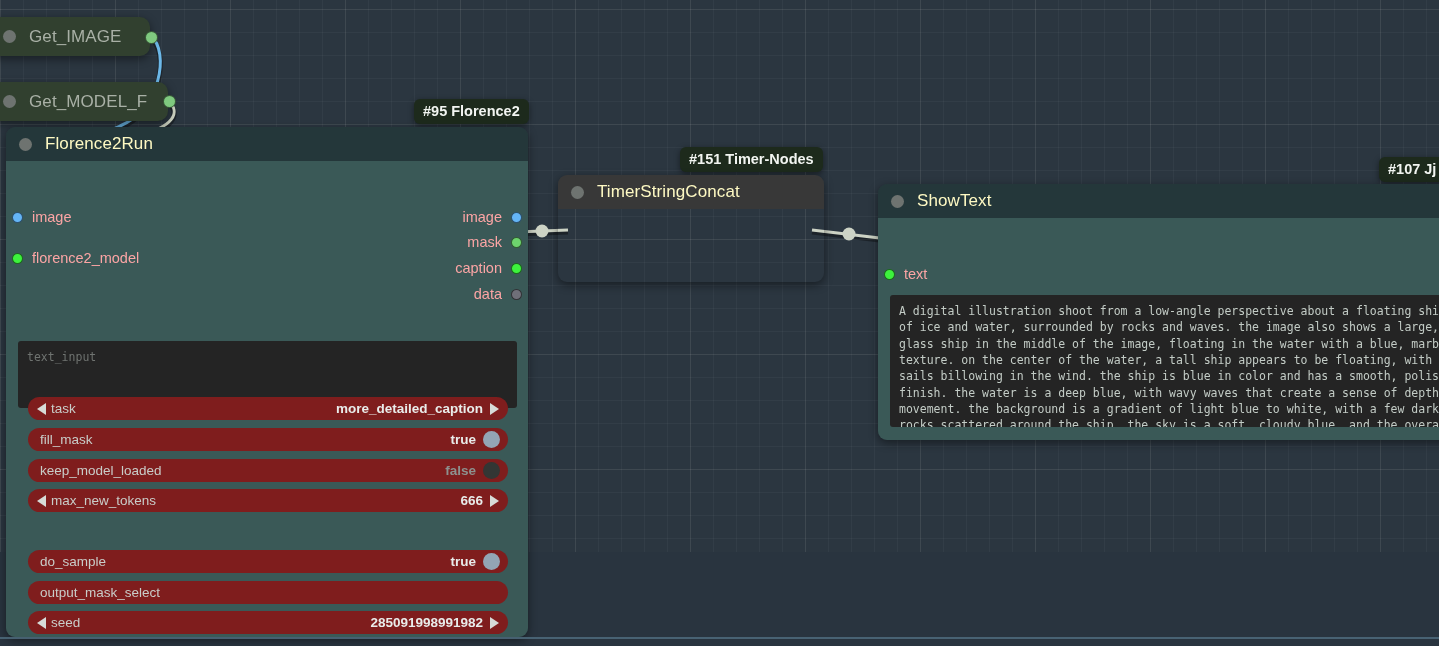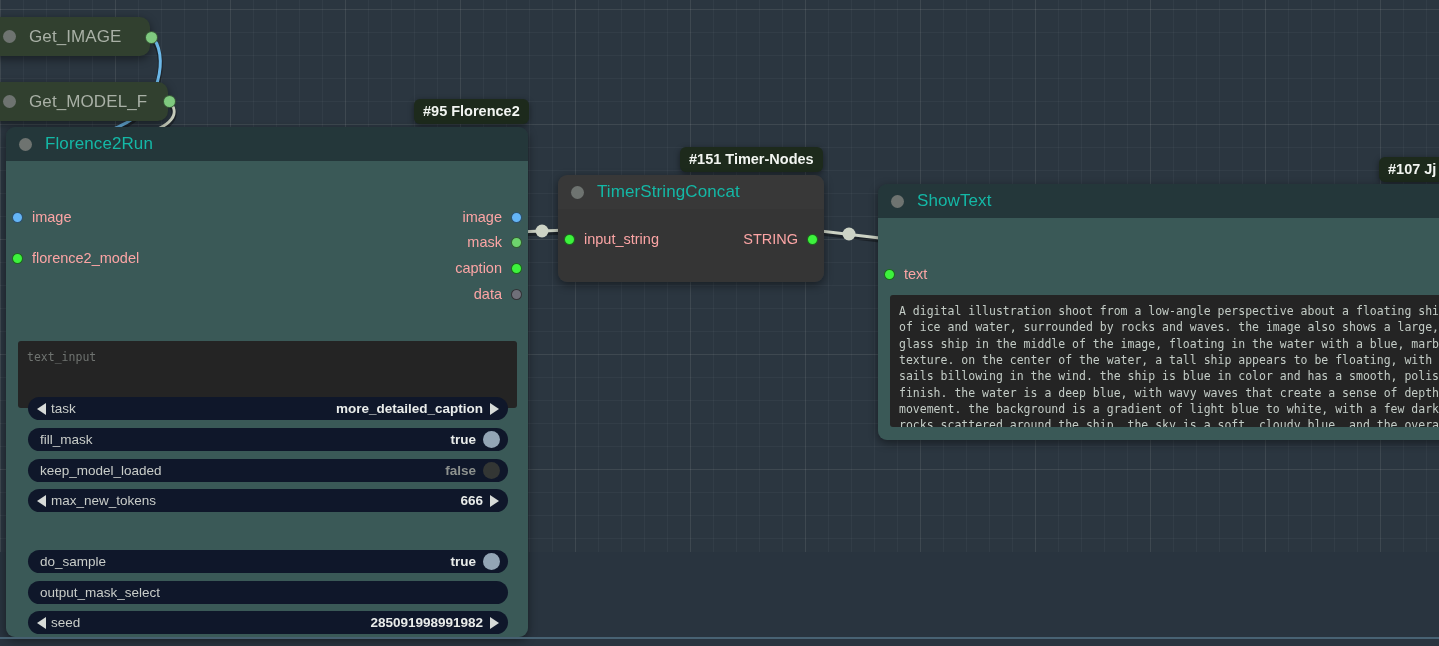--- a/index.html
+++ b/index.html
@@ -43,21 +43,21 @@
     box-shadow: 0 3px 10px rgba(0,0,0,.45);
     overflow: hidden;
   }
   .node-title {
     display: flex; align-items: center;
     height: 34px;
     padding-left: 13px;
     gap: 13px;
     font-size: 17px;
     letter-spacing: .1px;
-    color: #14b8a6;
+    color: #fef9c3;
   }
   .node-dot {
     width: 13px; height: 13px; border-radius: 50%;
     background: #6e7370; flex: 0 0 auto;
   }
   .node-body { position: relative; }
 
   
   .getnode {
     background: #31402f;
@@ -104,21 +104,21 @@
     padding: 8px 9px;
     line-height: 1.42;
     white-space: pre;
     overflow: hidden;
   }
   .textarea.filled { color: #c3ccc6; }
 
   .widget {
     position: absolute;
     height: 23px;
-    background: #0f172a;
+    background: #7f1d1d;
     border-radius: 12px;
     display: flex; align-items: center;
     padding: 0 12px;
     font-size: 13.5px;
     color: #c9cdc9;
     user-select: none;
   }
   .widget .wname { flex: 0 0 auto; }
   .widget .wspace { flex: 1 1 auto; }
   .widget .wval { flex: 0 0 auto; font-weight: 600; color: #e9ecea; }
@@ -285,30 +285,20 @@
     </div>
   </div>
 
   <div class="badge" style="left:680px; top:147px;">#151 Timer-Nodes</div>
 
   <div class="node grey" style="left:558px; top:175px; width:266px; height:107px;">
     <div class="node-title">
       <span class="node-dot"></span>
       <span>TimerStringConcat</span>
     </div>
-    <div class="node-body" style="height:73px;">
-      <div class="slot" style="left:6px; top:22px;">
-        <span class="dot green"></span>
-        <span>input_string</span>
-      </div>
-      <div class="slot out" style="right:6px; top:22px;">
-        <span class="dot green"></span>
-        <span>STRING</span>
-      </div>
-    </div>
   </div>
 
   <div class="badge" style="left:1379px; top:157px;">#107 Jj</div>
 
   <div class="node teal" style="left:878px; top:184px; width:600px; height:256px;">
     <div class="node-title">
       <span class="node-dot"></span>
       <span>ShowText</span>
     </div>
     <div class="node-body" style="height:222px;">

